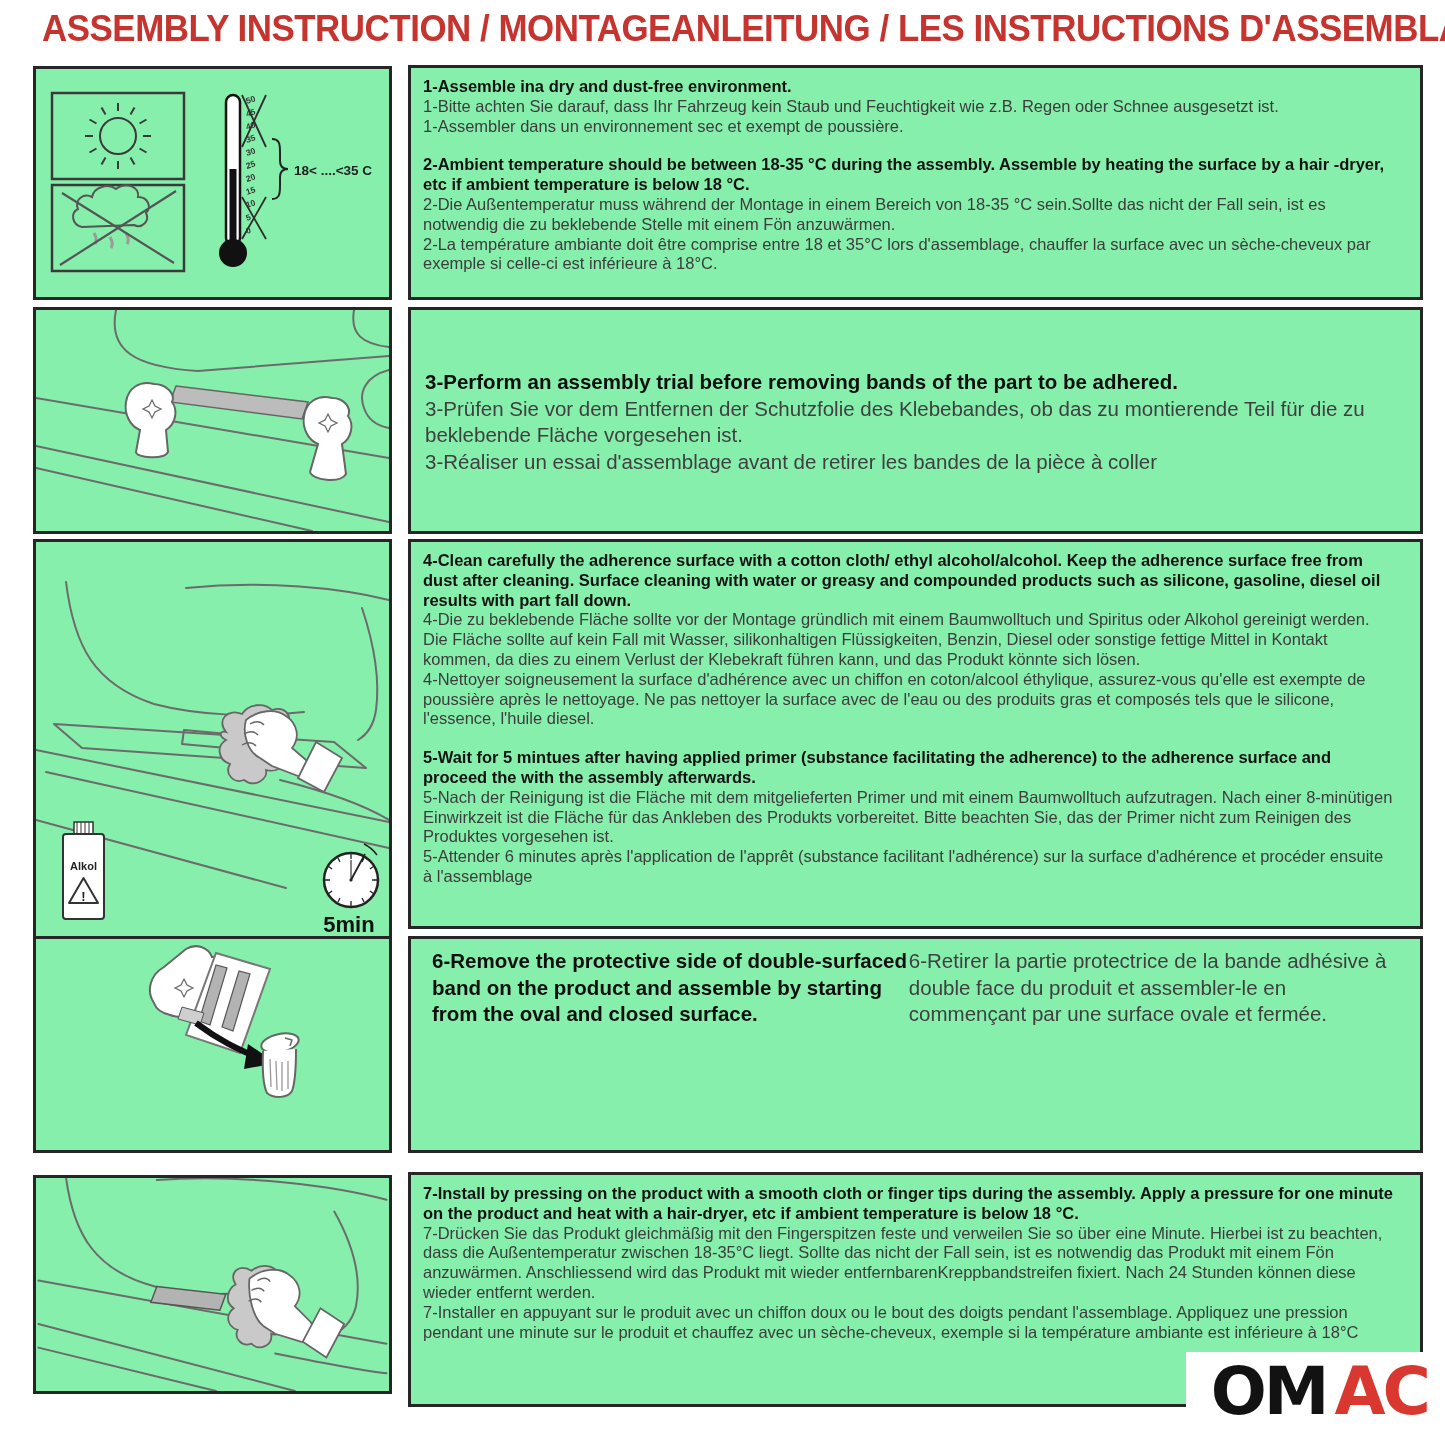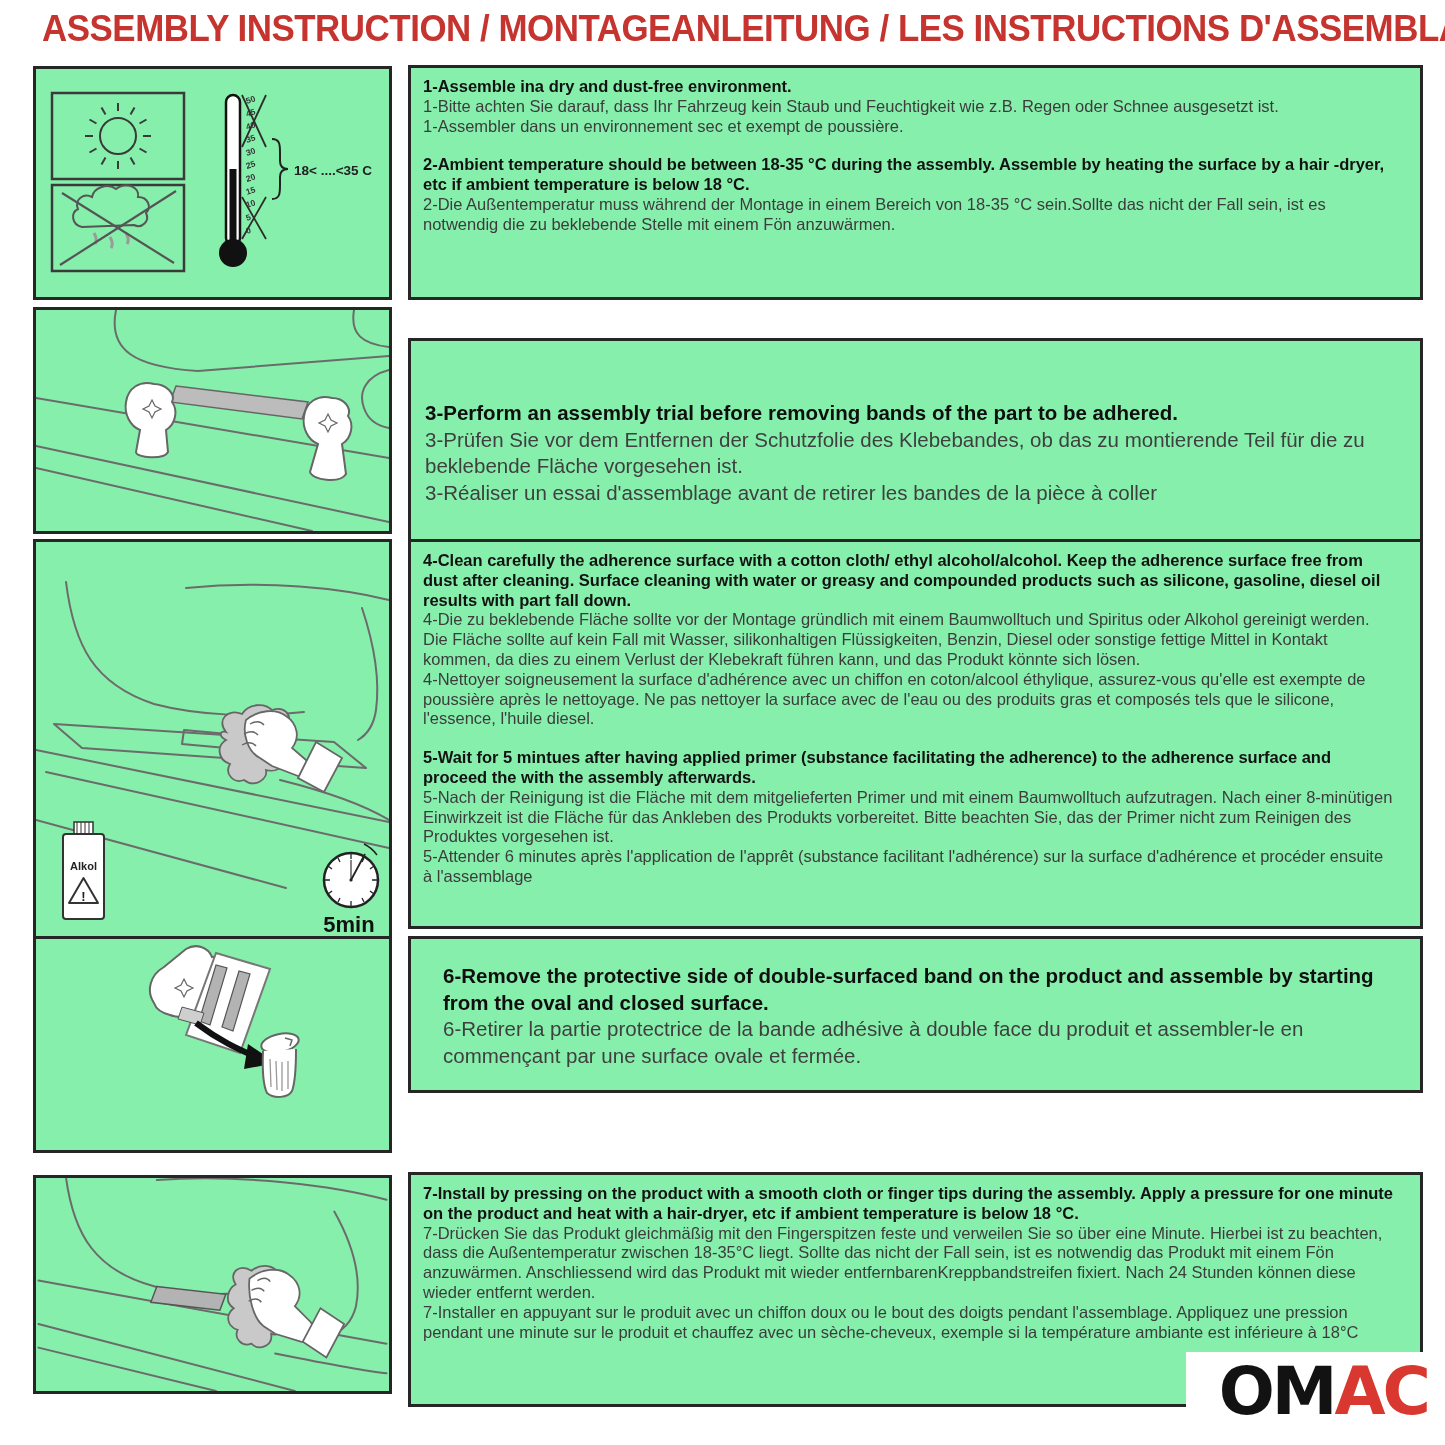--- a/index.html
+++ b/index.html
@@ -9,40 +9,40 @@
   }
   .title{
     position:absolute;left:42px;top:8px;white-space:nowrap;
     font-size:36px;font-weight:700;letter-spacing:-0.5px;
     color:#C5342F;transform:scaleX(0.97);transform-origin:0 50%;
   }
   .box{position:absolute;border:3px solid #262626;background:#86efac;box-sizing:border-box;}
   .ill{left:33px;width:359px;}
   .txt{left:408px;width:1015px;padding:9px 26px 6px 12px;}
   #r1i{top:66px;height:234px}  #r1t{top:65px;height:235px}
-  #r2i{top:307px;height:227px} #r2t{top:307px;height:227px;display:flex;flex-direction:column;justify-content:center;padding-left:14px;margin-top:31px;}
+  #r2i{top:307px;height:227px} #r2t{top:307px;height:227px;display:flex;flex-direction:column;justify-content:center;padding-left:14px;}
   #r3i{top:539px;height:470px} #r3t{top:539px;height:390px}
-  #r4i{top:936px;height:217px} #r4t{top:936px;height:157px;display:flex;flex-direction:column;justify-content:center;padding-left:32px;}
+  #r4i{top:936px;height:217px} #r4t{top:936px;height:217px;display:flex;flex-direction:row;justify-content:center;padding-left:21px;}
   #r5i{top:1175px;height:219px} #r5t{top:1172px;height:235px}
   p{margin:0;}
   .s{font-size:16.5px;line-height:19.8px;color:#3c3c3c;}
   .s.b{font-weight:700;color:#121212;}
   .l{font-size:20.5px;line-height:26.5px;color:#3f3f3f;}
   .l.b{font-weight:700;color:#0f0f0f;}
   .sp{height:19px;}
   svg{display:block;width:100%;height:100%;}
   .sk{fill:none;stroke:#6b6b6b;stroke-width:2;stroke-linecap:round;stroke-linejoin:round;}
   .frame{fill:none;stroke:#3a3a3a;stroke-width:2.5;}
   .logo{
     position:absolute;left:1186px;top:1352px;width:242px;height:80px;background:#fff;
     display:flex;align-items:center;justify-content:flex-end;z-index:5;
     font-family:"DejaVu Sans",sans-serif;font-weight:900;font-size:66px;
     letter-spacing:-3px;line-height:1;text-align:center;
   }
-  .logo .lb{color:#121212;} .logo .lr{color:#D93831;}
+  .logo .lb{color:#121212;} .logo .lr{color:#D93831;margin-left:8px;}
 </style>
 </head>
 <body>
 
 <div class="title">ASSEMBLY INSTRUCTION / MONTAGEANLEITUNG / LES INSTRUCTIONS D'ASSEMBLAGE</div>
 
 <div class="box ill" id="r1i">
   <svg viewBox="0 0 353 228">
     <rect class="frame" x="16" y="24" width="132" height="86"></rect>
     <g stroke="#3a3a3a" stroke-width="2" fill="none">
@@ -79,20 +79,21 @@
     </g>
   </svg>
 </div>
 <div class="box txt" id="r1t">
   <p class="s b">1-Assemble ina dry and dust-free environment.</p>
   <p class="s">1-Bitte achten Sie darauf, dass Ihr Fahrzeug kein Staub und Feuchtigkeit wie z.B. Regen oder Schnee ausgesetzt ist.</p>
   <p class="s">1-Assembler dans un environnement sec et exempt de poussière.</p>
   <div class="sp"></div>
   <p class="s b">2-Ambient temperature should be between 18-35 °C  during the assembly. Assemble by heating the surface by a hair -dryer, etc if ambient temperature is below 18 °C.</p>
   <p class="s">2-Die Außentemperatur muss während der Montage in einem Bereich von 18-35 °C  sein.Sollte das nicht der Fall sein, ist es notwendig die zu beklebende Stelle mit einem Fön anzuwärmen.</p>
+  <p class="s">2-La température ambiante doit être comprise entre 18 et 35°C lors d'assemblage, chauffer la surface avec un sèche-cheveux par exemple si celle-ci est inférieure à 18°C.</p>
 </div>
 
 <div class="box ill" id="r2i">
   <svg viewBox="0 0 353 221">
     <g class="sk">
       <path d="M80,0 C72,40 98,57 162,61 L353,46"></path>
       <path d="M318,0 C314,24 326,34 353,37"></path>
       <path d="M353,60 C330,66 322,82 328,98 C332,110 342,116 353,118"></path>
       <path d="M0,88 L353,148"></path>
       <path d="M0,136 L353,212"></path>

